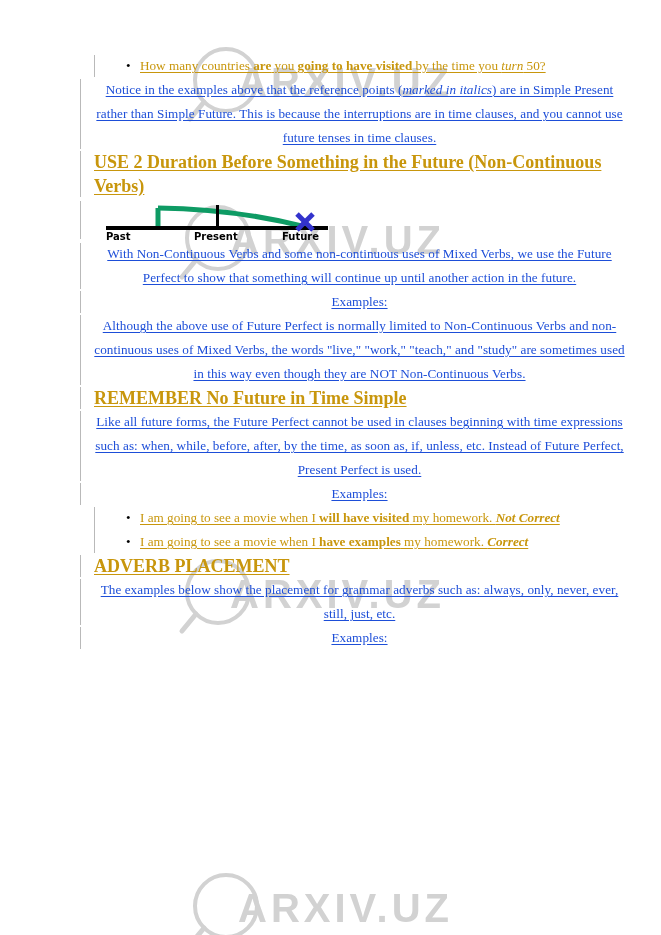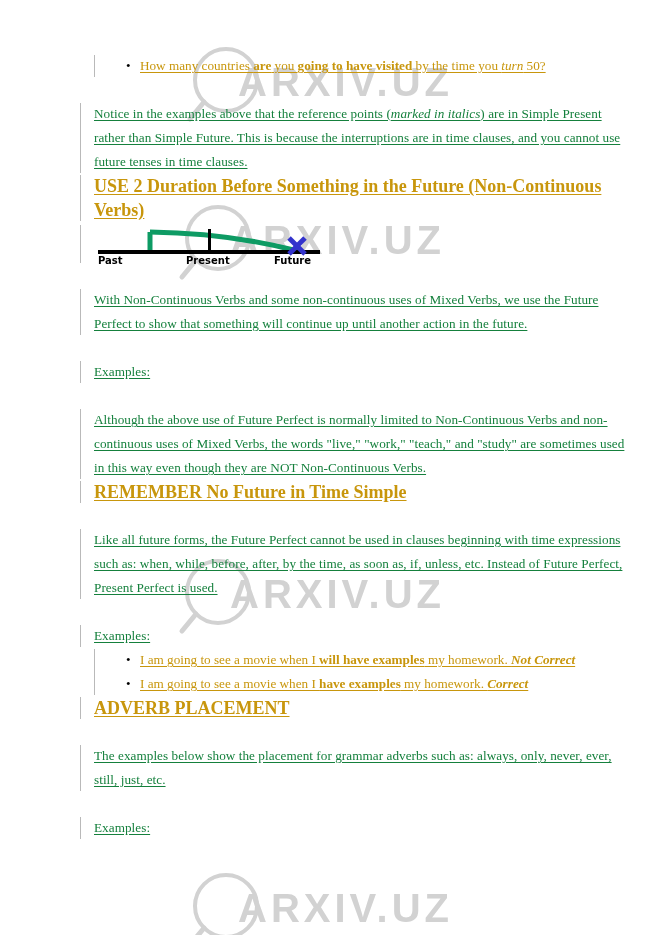--- a/index.html
+++ b/index.html
@@ -57,26 +57,25 @@
     position: absolute;
     left: 0;
     top: 1px;
     bottom: 1px;
     width: 1px;
     background: #b9b9b9;
   }
   .blk.indent::before { left: 14px; }
 
   .para {
-    color: #15803d;
+    color: #1d4ed8;
     font-size: 13.2px;
     line-height: 24px;
-    text-align: left;
+    text-align: center;
     letter-spacing: 0.05px;
-    margin-top: 24px;
   }
   .para .u {
     text-decoration: underline;
     text-underline-offset: 2px;
   }
   .para i { font-style: italic; }
 
   .head {
     color: #c8960c;
     font-size: 18px;
@@ -105,21 +104,21 @@
     color: #000000;
     font-size: 13px;
     line-height: 24px;
   }
   ul.bl li .u { text-decoration: underline; text-underline-offset: 2px; }
 
   
   .figure {
     position: relative;
     height: 40px;
-    margin: 2px 0 2px 4px;
+    margin: 2px 0 2px 12px;
   }
   .figure svg { display:block; }
 </style>
 </head>
 <body>
 
 <div class="wm wm-1">
   <svg viewBox="0 0 300 86" xmlns="http://www.w3.org/2000/svg" aria-hidden="true">
     <g fill="none" stroke="#d2d2d2" stroke-width="4">
       <circle cx="40" cy="40" r="31"></circle>
@@ -220,21 +219,21 @@
     <div class="blk">
       <div class="para"><span class="u">Like all future forms, the Future Perfect cannot be used in clauses beginning with time expressions such as: when, while, before, after, by the time, as soon as, if, unless, etc. Instead of Future Perfect, Present Perfect is used.</span></div>
     </div>
 
     <div class="blk">
       <div class="para"><span class="u">Examples:</span></div>
     </div>
 
     <div class="blk indent">
       <ul class="bl">
-        <li><span class="u">I am going to see a movie when I <b>will have examples</b> my homework. <b><i>Not Correct</i></b></span></li>
+        <li><span class="u">I am going to see a movie when I <b>will have visited</b> my homework. <b><i>Not Correct</i></b></span></li>
         <li><span class="u">I am going to see a movie when I <b>have examples</b> my homework. <b><i>Correct</i></b></span></li>
       </ul>
     </div>
 
     <div class="blk">
       <div class="head"><span class="u">ADVERB PLACEMENT</span></div>
     </div>
 
     <div class="blk">
       <div class="para"><span class="u">The examples below show the placement for grammar adverbs such as: always, only, never, ever, still, just, etc.</span></div>

